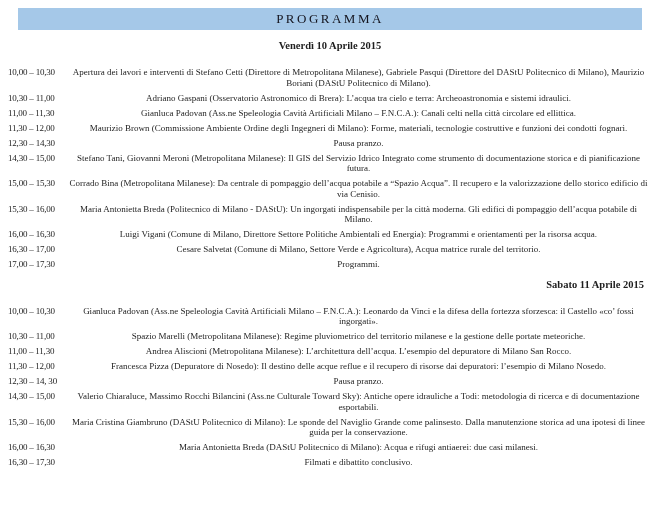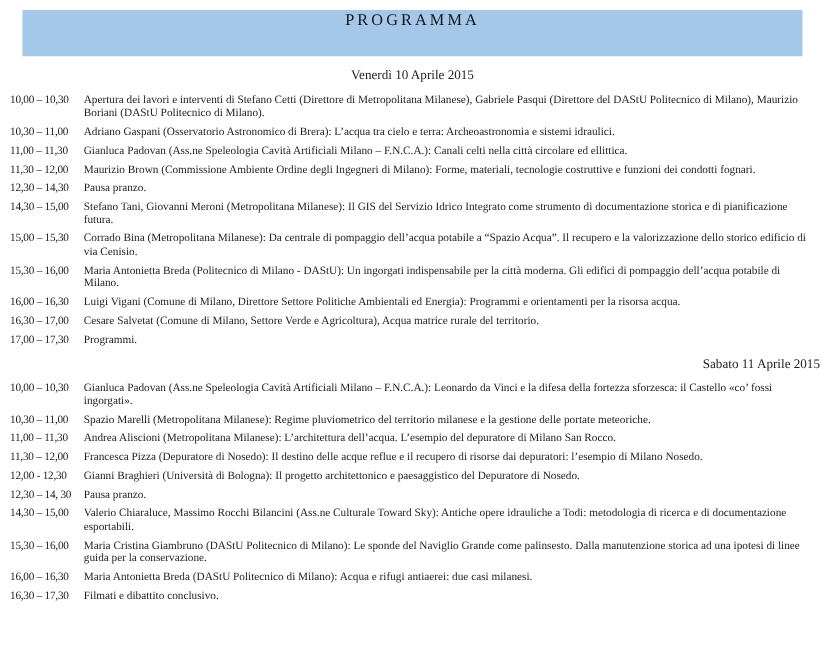--- a/index.html
+++ b/index.html
@@ -15,37 +15,37 @@
     color: #1e1e1e;
     -webkit-font-smoothing: antialiased;
   }
   .page {
     width: 660px;
     height: 516px;
     position: relative;
   }
   .banner {
     margin: 8px 18px 0 18px;
-    height: 37px;
+    height: 22px;
     background: #a5c8e8;
     display: flex;
-    align-items: flex-start;
+    align-items: center;
     justify-content: center;
   }
   .banner-title {
     font-size: 13px;
     letter-spacing: 2.5px;
     color: #14141e;
     font-weight: normal;
   }
   .day-date {
-    margin: 4px;
+    margin: 16px;
     text-align: center;
     font-size: 10.5px;
-    font-weight: normal;
+    font-weight: bold;
     color: #1e1e1e;
   }
   .day-date.first { margin-top: 10px; }
   .day-date.second { margin-top: 9px; text-align: right; }
   .entries {
     margin: 8px 10px 0 8px;
   }
   .entry {
     display: flex;
     align-items: flex-start;
@@ -55,20 +55,21 @@
   }
   .time {
     width: 56px;
     flex-shrink: 0;
     white-space: nowrap;
     letter-spacing: -0.2px;
   }
   .desc {
     flex: 1;
     padding-left: 3px;
+    text-align: center;
   }
 </style>
 </head>
 <body>
 
 <div class="page">
   <div class="banner" style="background: rgb(165, 200, 232);">
     <span class="banner-title">PROGRAMMA</span>
   </div>
   <div id="days">
@@ -149,24 +150,20 @@
   <div class="entry">
     <span class="time">11,00 – 11,30</span>
     <span class="desc">Andrea Aliscioni (Metropolitana Milanese): L’architettura dell’acqua. L’esempio del depuratore di Milano San Rocco.</span>
   </div>
 
   <div class="entry">
     <span class="time">11,30 – 12,00</span>
     <span class="desc">Francesca Pizza (Depuratore di Nosedo): Il destino delle acque reflue e il recupero di risorse dai depuratori: l’esempio di Milano Nosedo.</span>
   </div>
 
-  <div class="entry">
-    <span class="time">12,00 - 12,30</span>
-    <span class="desc">Gianni Braghieri (Università di Bologna): Il progetto architettonico e paesaggistico del Depuratore di Nosedo.</span>
-  </div>
 
   <div class="entry">
     <span class="time">12,30 – 14, 30</span>
     <span class="desc">Pausa pranzo.</span>
   </div>
 
   <div class="entry">
     <span class="time">14,30 – 15,00</span>
     <span class="desc">Valerio Chiaraluce, Massimo Rocchi Bilancini (Ass.ne Culturale Toward Sky): Antiche opere idrauliche a Todi: metodologia di ricerca e di documentazione esportabili.</span>
   </div>

